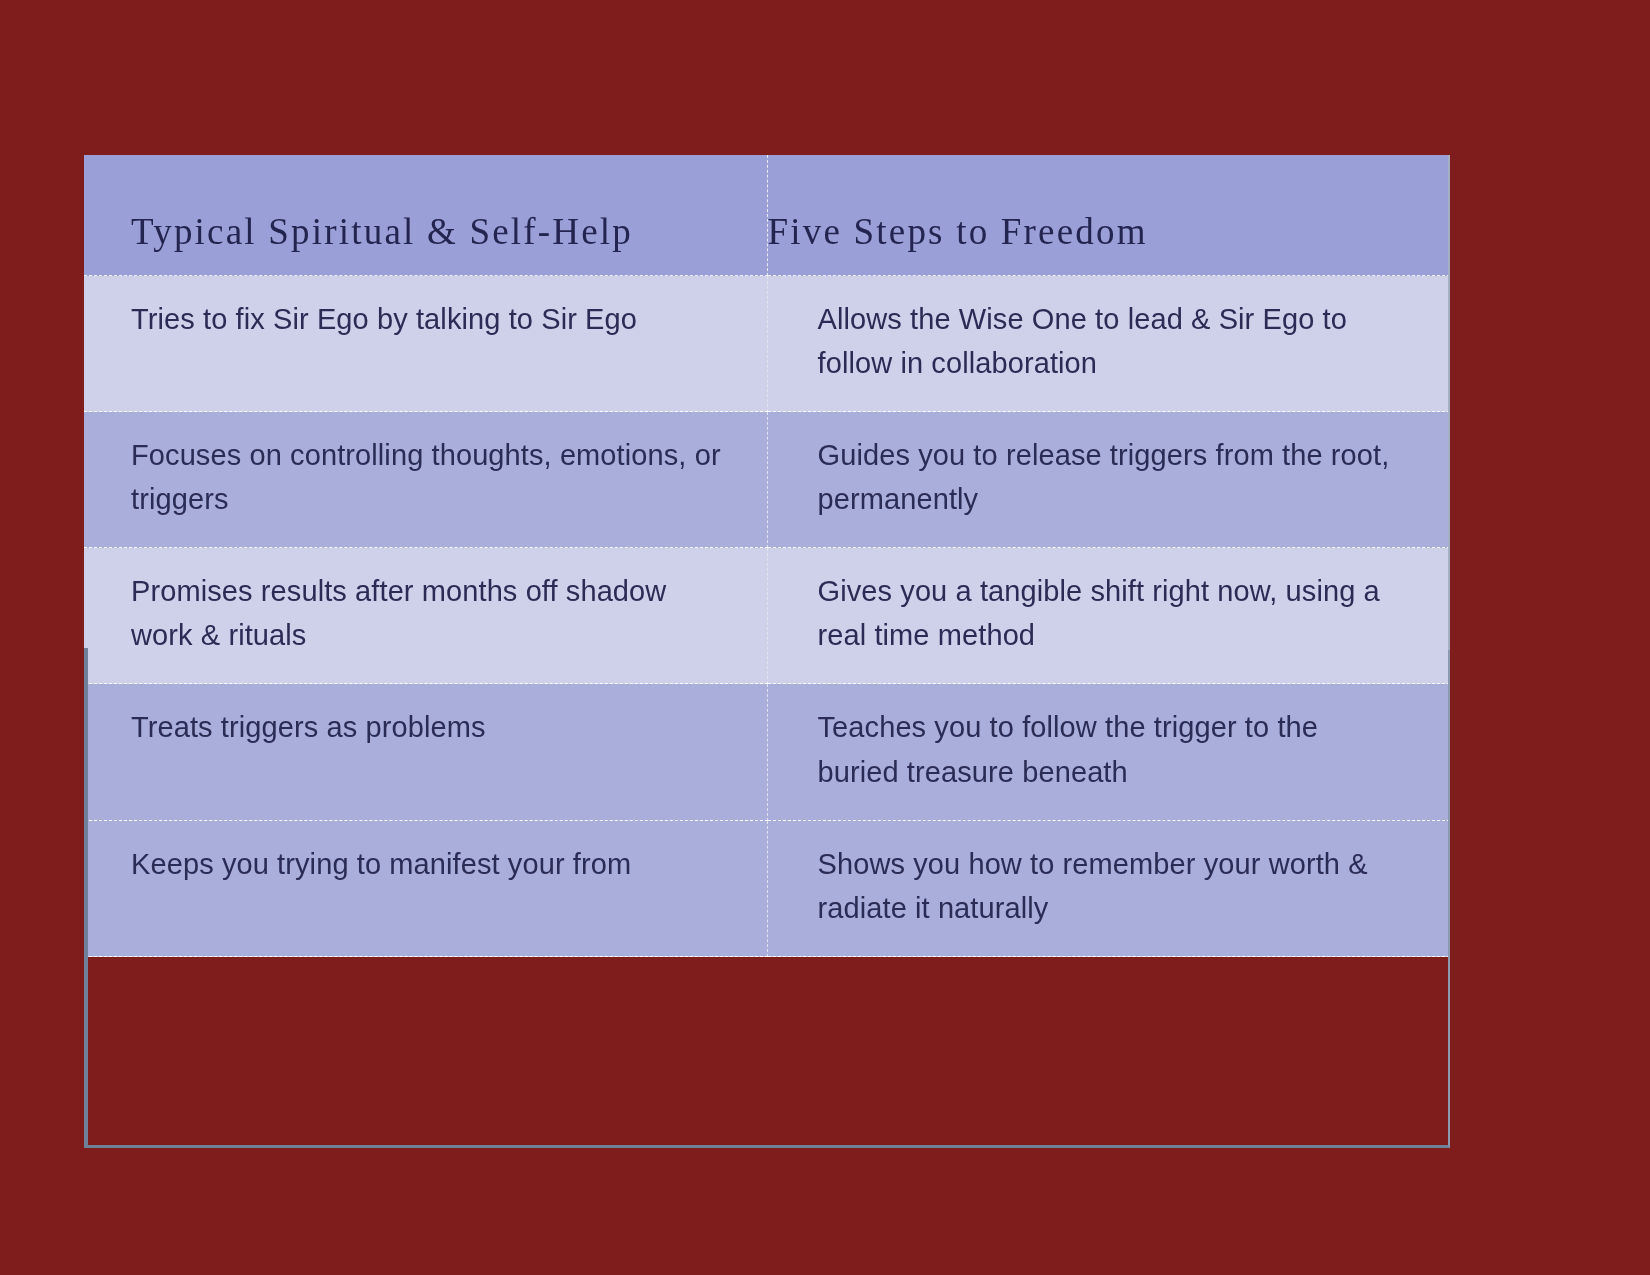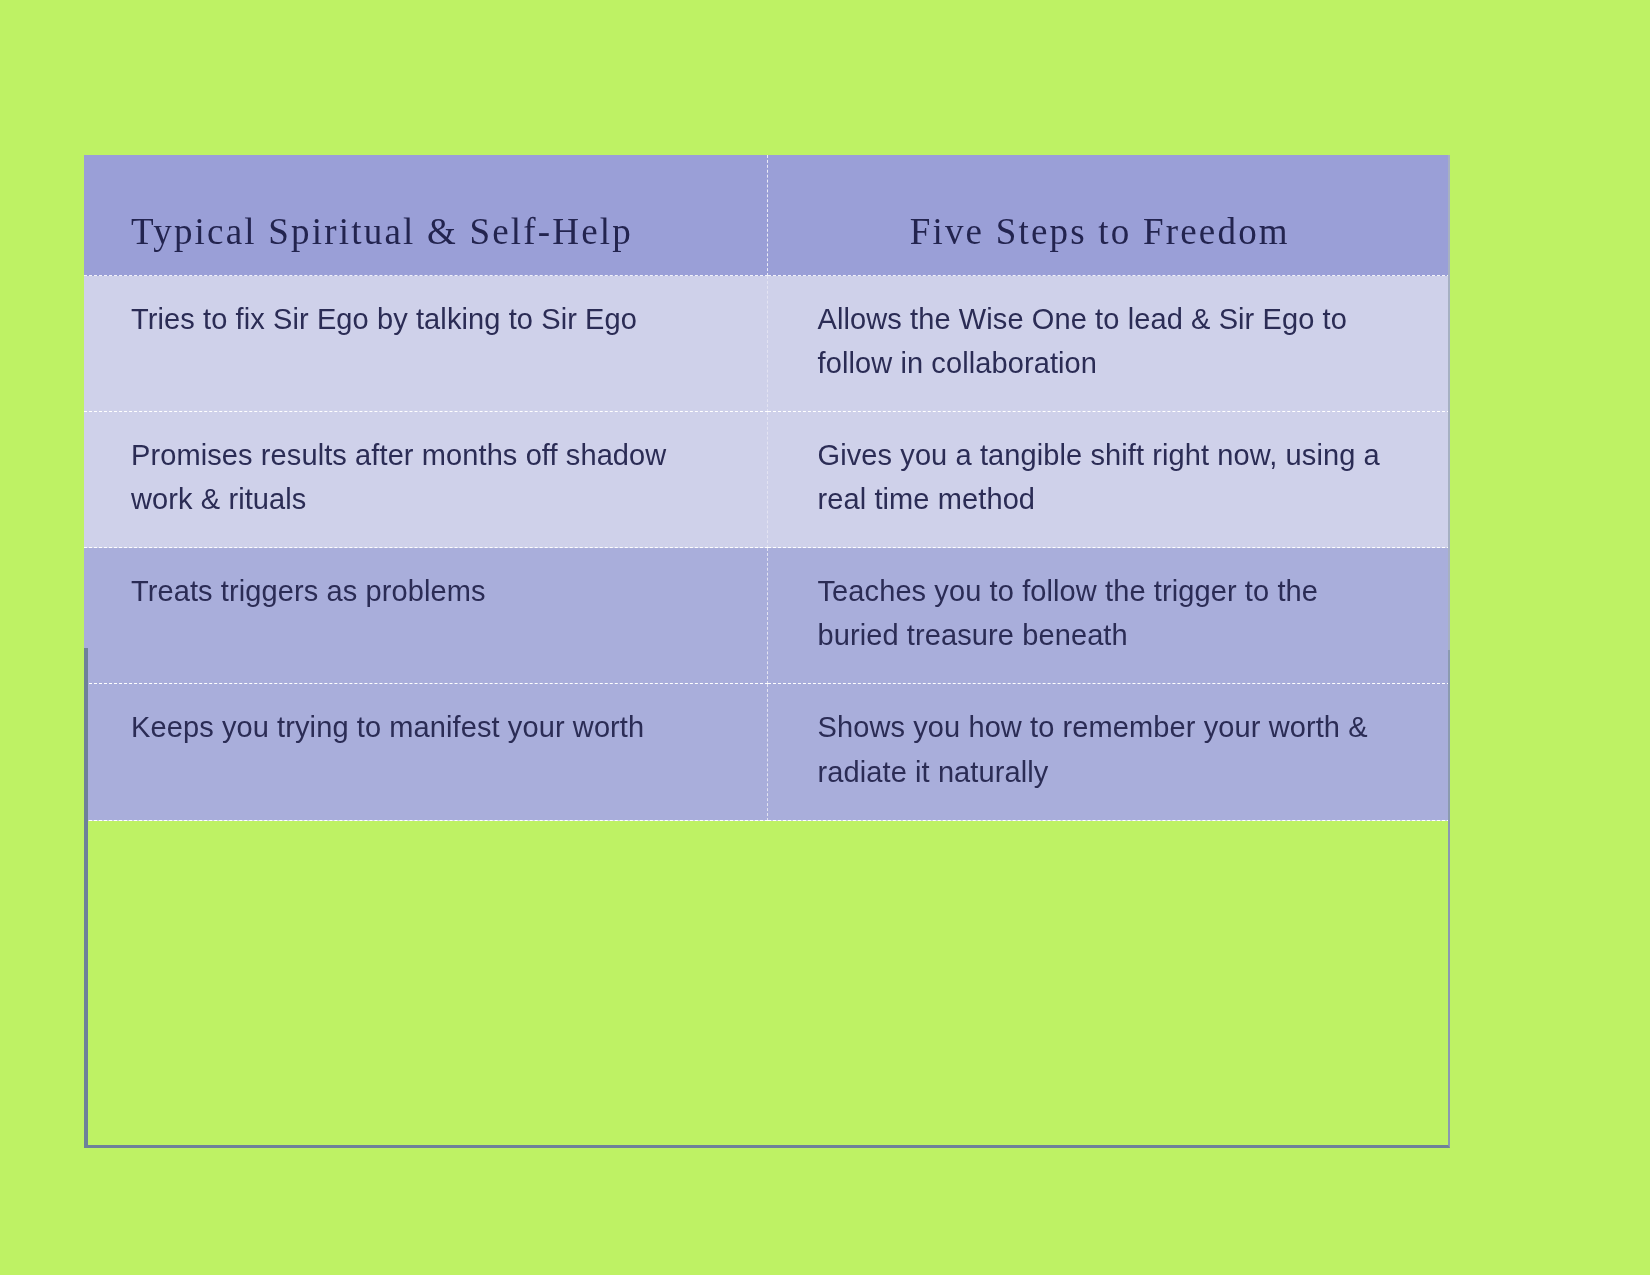--- a/index.html
+++ b/index.html
@@ -12,21 +12,21 @@
     height: 1275px;
     background: #ffffff;
     font-family: "Liberation Sans", sans-serif;
     overflow: hidden;
   }
 
   .page {
     position: relative;
     width: 1650px;
     height: 1275px;
-    background: #bef264;
+    background: #7f1d1d;
   }
 
   
   .table-wrap {
     position: absolute;
     left: 84px;
     top: 155px;
     width: 1366px;
     box-sizing: border-box;
   }
@@ -56,21 +56,21 @@
   .hdr-text {
     font-family: "Liberation Serif", serif;
     font-size: 37px;
     letter-spacing: 2.2px;
     color: #23244f;
     font-weight: 400;
     line-height: 1.15;
     display: block;
   }
   .hdr-left  { text-align: left;   padding-left: 47px; padding-top: 34px; }
-  .hdr-right { text-align: center; padding-top: 34px; padding-right: 18px;}
+  .hdr-right { text-align: left; padding-top: 34px; padding-right: 18px;}
 
   
   tbody td {
     padding: 21px 44px 26px 47px;
     vertical-align: top;
     border: none;
     border-bottom: 1px dashed #ffffff;
     box-sizing: border-box;
   }
   tbody td.c-left {
@@ -151,20 +151,28 @@
 
         <tr class="tone-light r1">
           <td class="c-left">
             <span class="cell-text">Tries to fix Sir Ego by talking to Sir Ego</span>
           </td>
           <td class="c-right">
             <span class="cell-text">Allows the Wise One to lead &amp; Sir Ego to follow in collaboration</span>
           </td>
         </tr>
 
+        <tr class="tone-dark r2">
+          <td class="c-left">
+            <span class="cell-text">Focuses on controlling thoughts, emotions, or triggers</span>
+          </td>
+          <td class="c-right">
+            <span class="cell-text">Guides you to release triggers from the root, permanently</span>
+          </td>
+        </tr>
 
         <tr class="tone-light r3">
           <td class="c-left">
             <span class="cell-text">Promises results after months off shadow work &amp; rituals</span>
           </td>
           <td class="c-right">
             <span class="cell-text">Gives you a tangible shift right now, using a real time method</span>
           </td>
         </tr>
 
@@ -173,21 +181,21 @@
             <span class="cell-text">Treats triggers as problems</span>
           </td>
           <td class="c-right">
             <span class="cell-text">Teaches you to follow the trigger to the buried treasure beneath</span>
           </td>
         </tr>
 
 
         <tr class="tone-dark r6">
           <td class="c-left">
-            <span class="cell-text">Keeps you trying to manifest your worth</span>
+            <span class="cell-text">Keeps you trying to manifest your from</span>
           </td>
           <td class="c-right">
             <span class="cell-text">Shows you how to remember your worth &amp; radiate it naturally</span>
           </td>
         </tr>
 
 
       </tbody>
     </table>
   </div>

